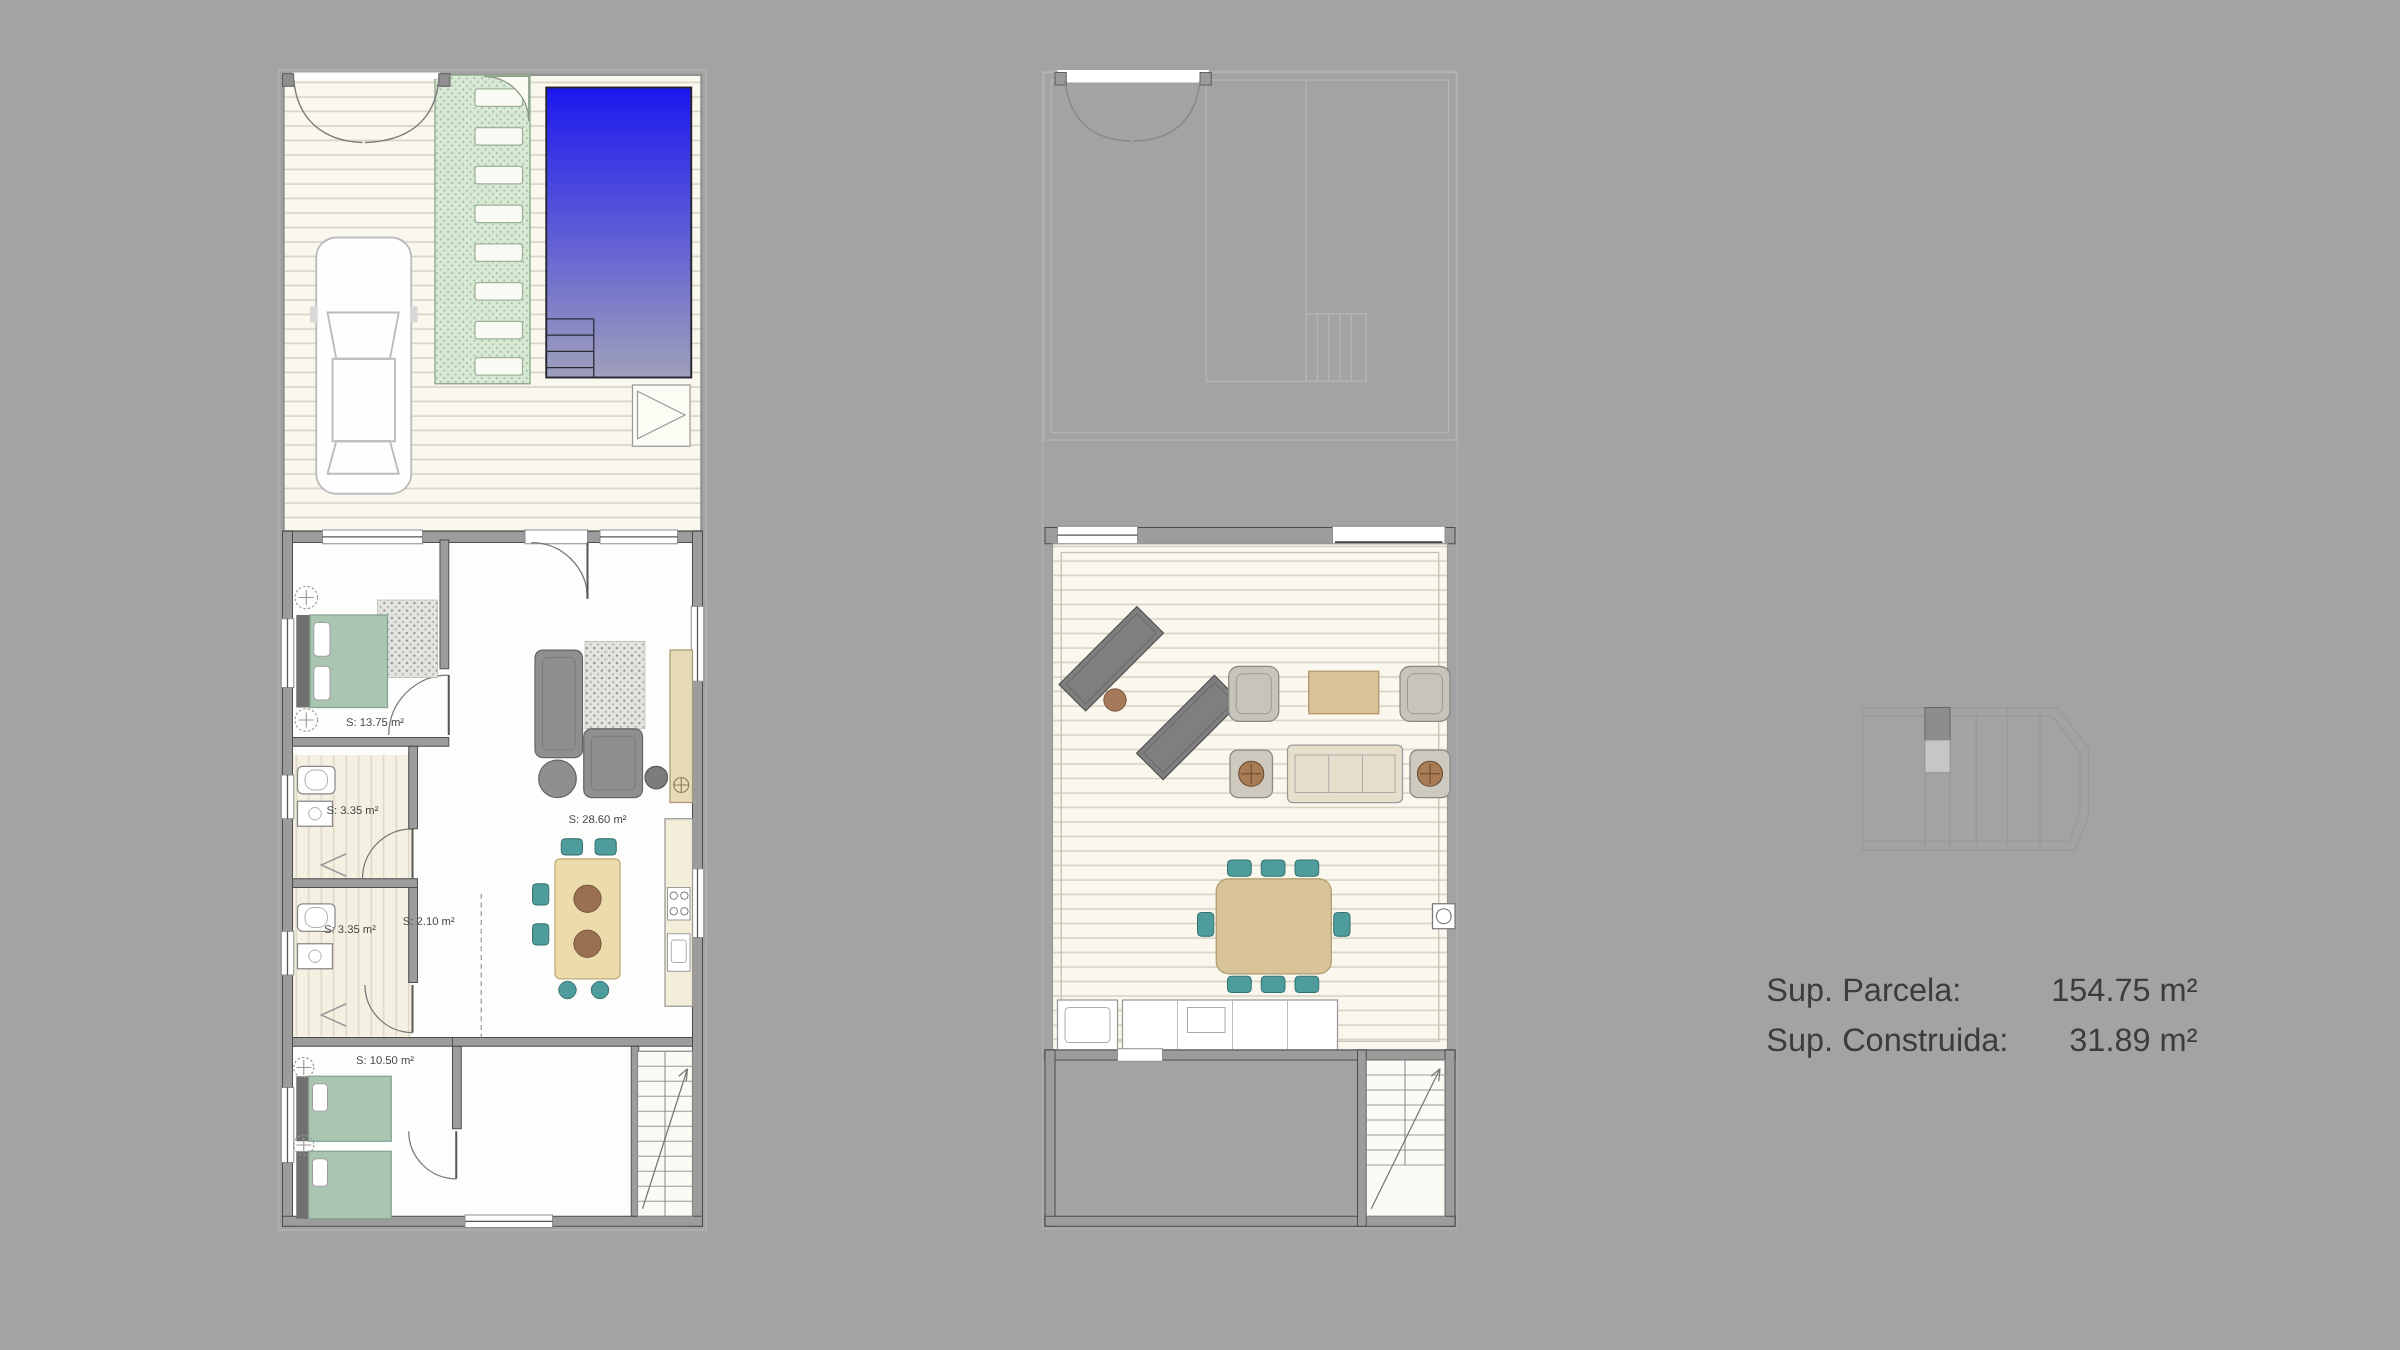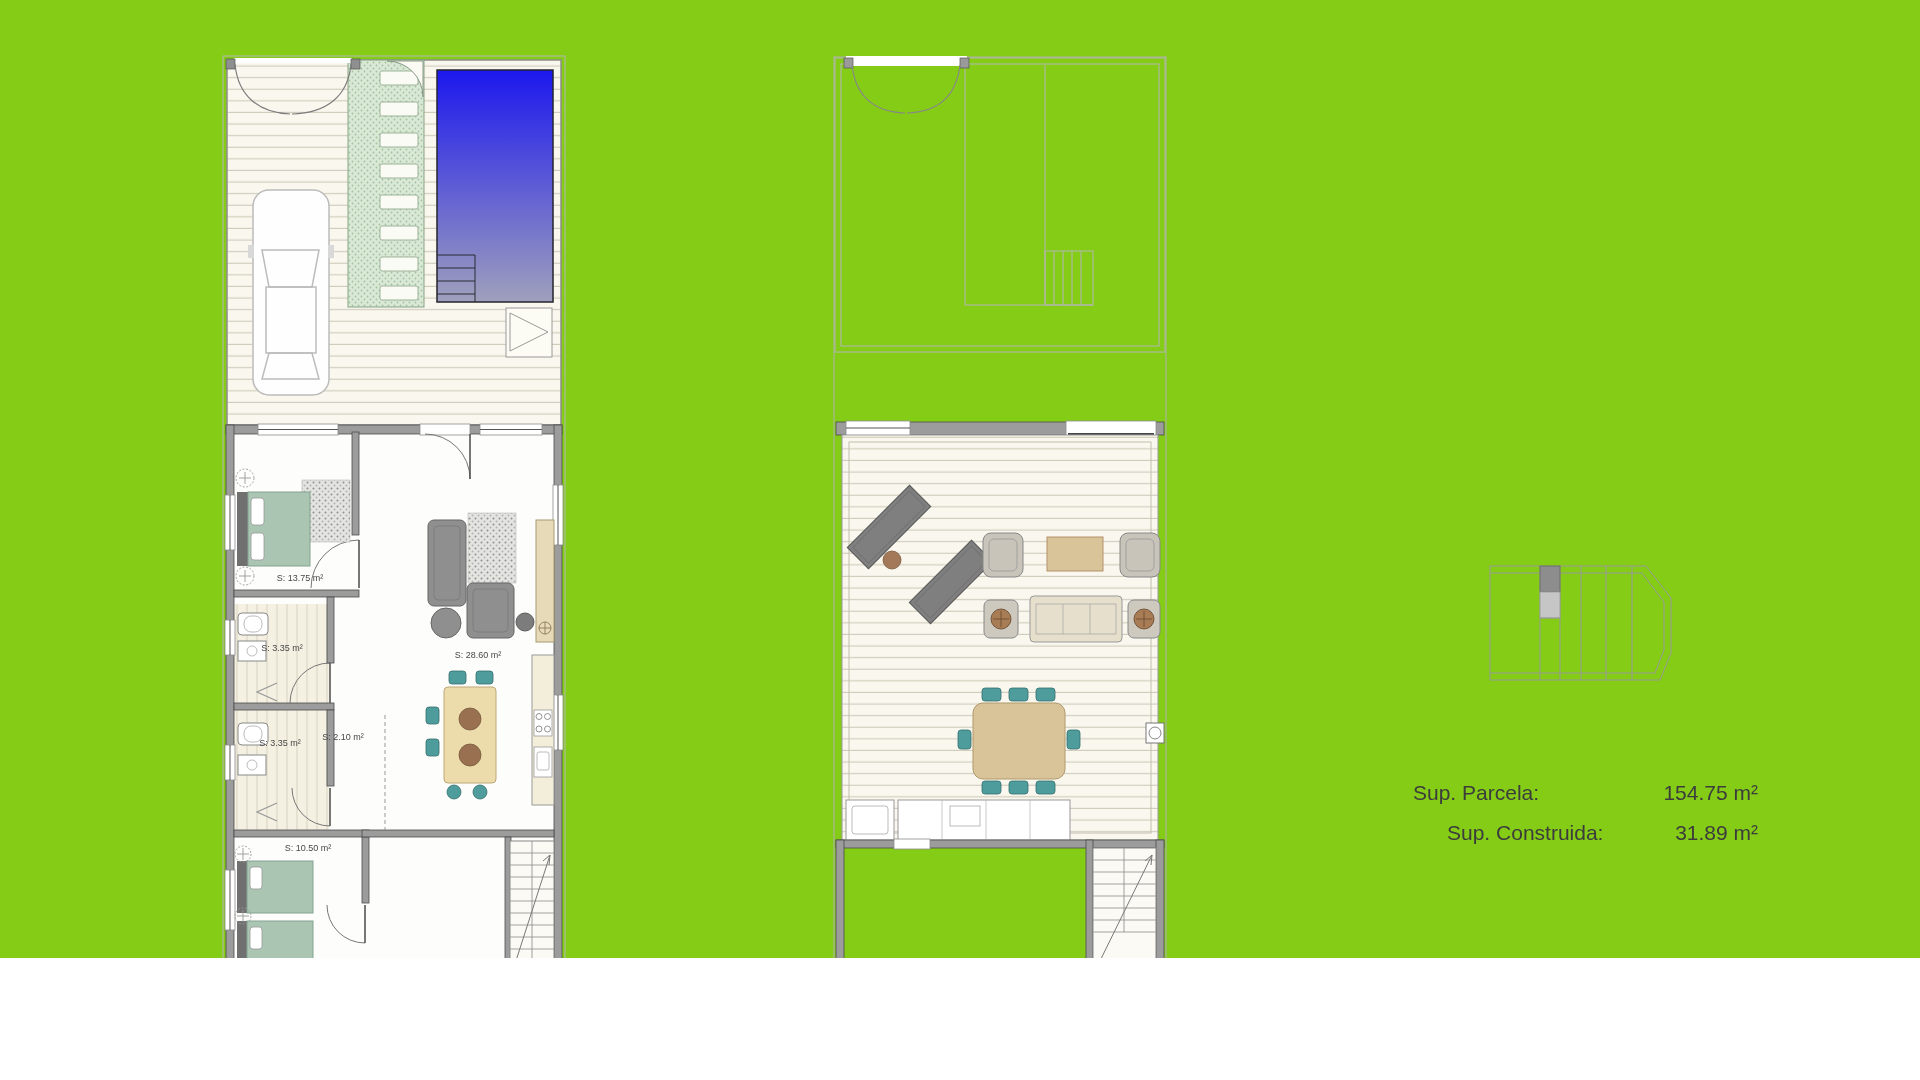--- a/index.html
+++ b/index.html
@@ -1,26 +1,26 @@
 <!DOCTYPE html>
 <html><head>
 <meta charset="utf-8">
 <style>
   html,body{margin:0;padding:0;background:#ffffff;}
-  .canvas{position:relative;width:1920px;height:958px;background:#84cc16;overflow:hidden;
+  .canvas{position:relative;width:1920px;height:1080px;background:#a3a3a3;overflow:hidden;
           font-family:"Liberation Sans", sans-serif;text-decoration:underline;}
   svg{position:absolute;display:block;}
   #gf-plan{left:222px;top:55px;}
   #up-plan{left:832px;top:55px;}
   #dt-plan{left:1484px;top:558px;}
   .areas{position:absolute;left:1413px;top:779px;width:345px;color:#3c3c3c;
-         font-size:21px;line-height:27px;}
+         font-size:26px;line-height:27px;}
   .arow{display:flex;justify-content:space-between;}
   .arow.gap1{margin-bottom:13px;}
-  .arow.gap2{margin-bottom:11px;margin-left:34px;}
+  .arow.gap2{margin-bottom:11px;}
   svg text{font-family:"Liberation Sans", sans-serif;font-size:9px;fill:#474747;}
 </style>
 </head>
 <body>
 
 <div class="canvas">
 
   <svg id="gf-plan" width="344" height="930" viewBox="0 0 344 930">
     <defs>
       <pattern id="gf-deck" width="12" height="11.6" patternUnits="userSpaceOnUse">

